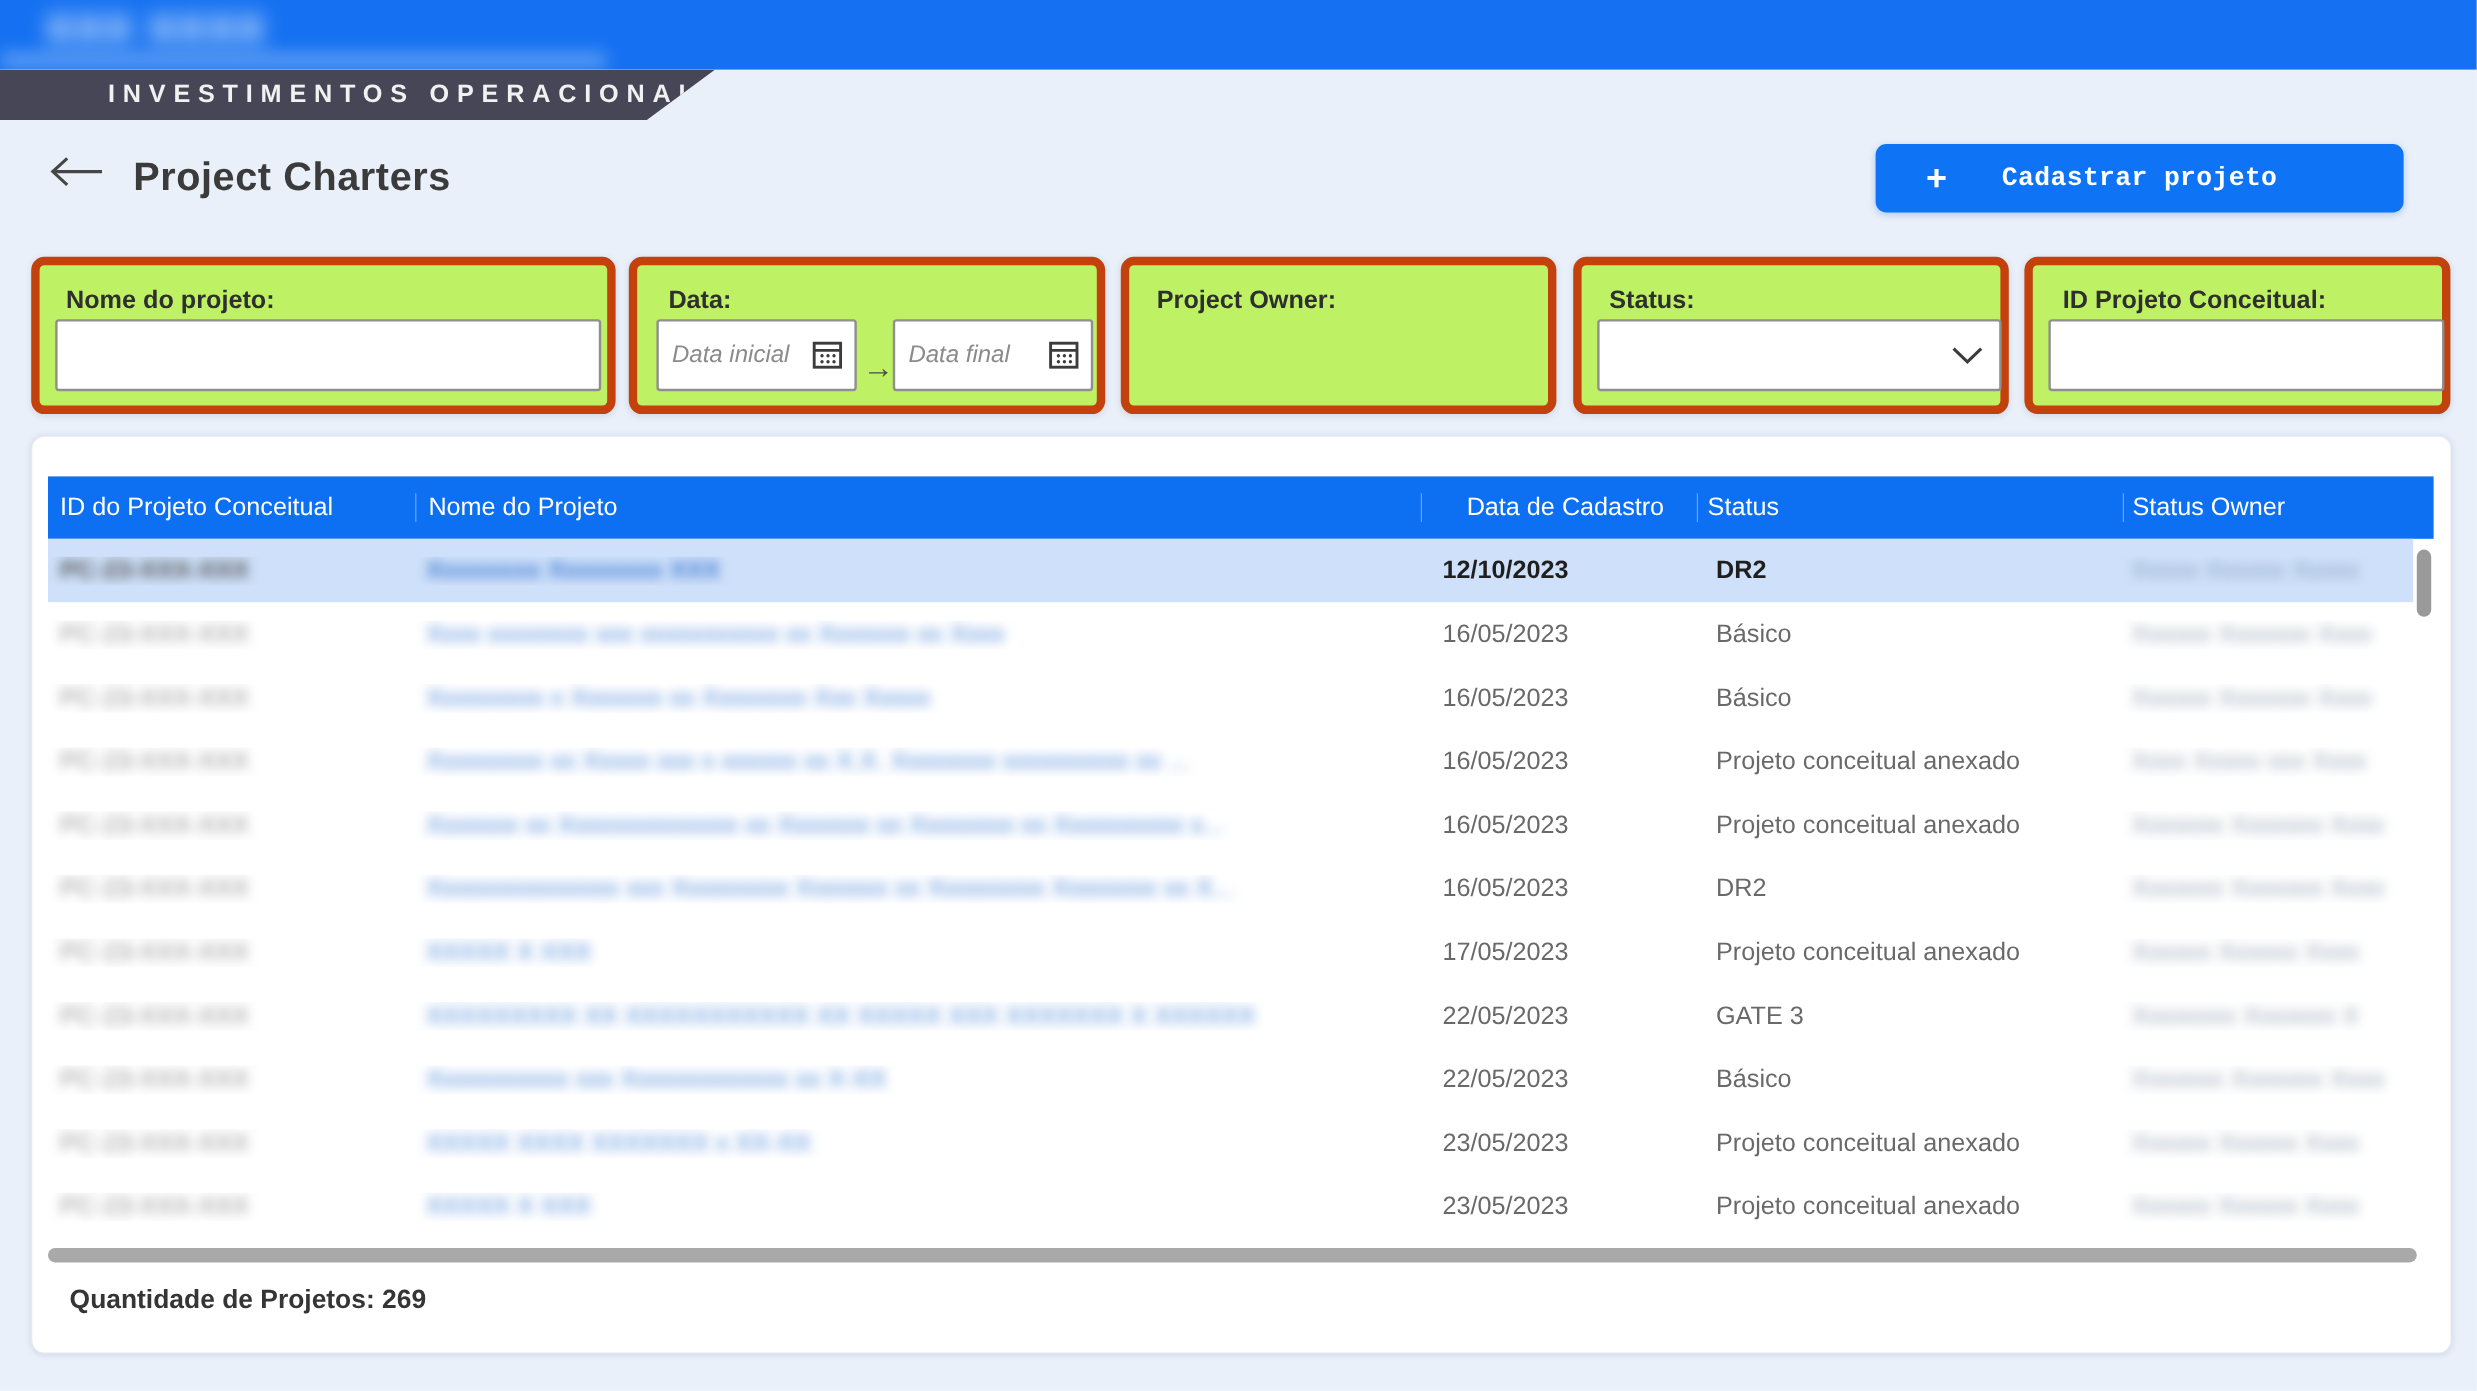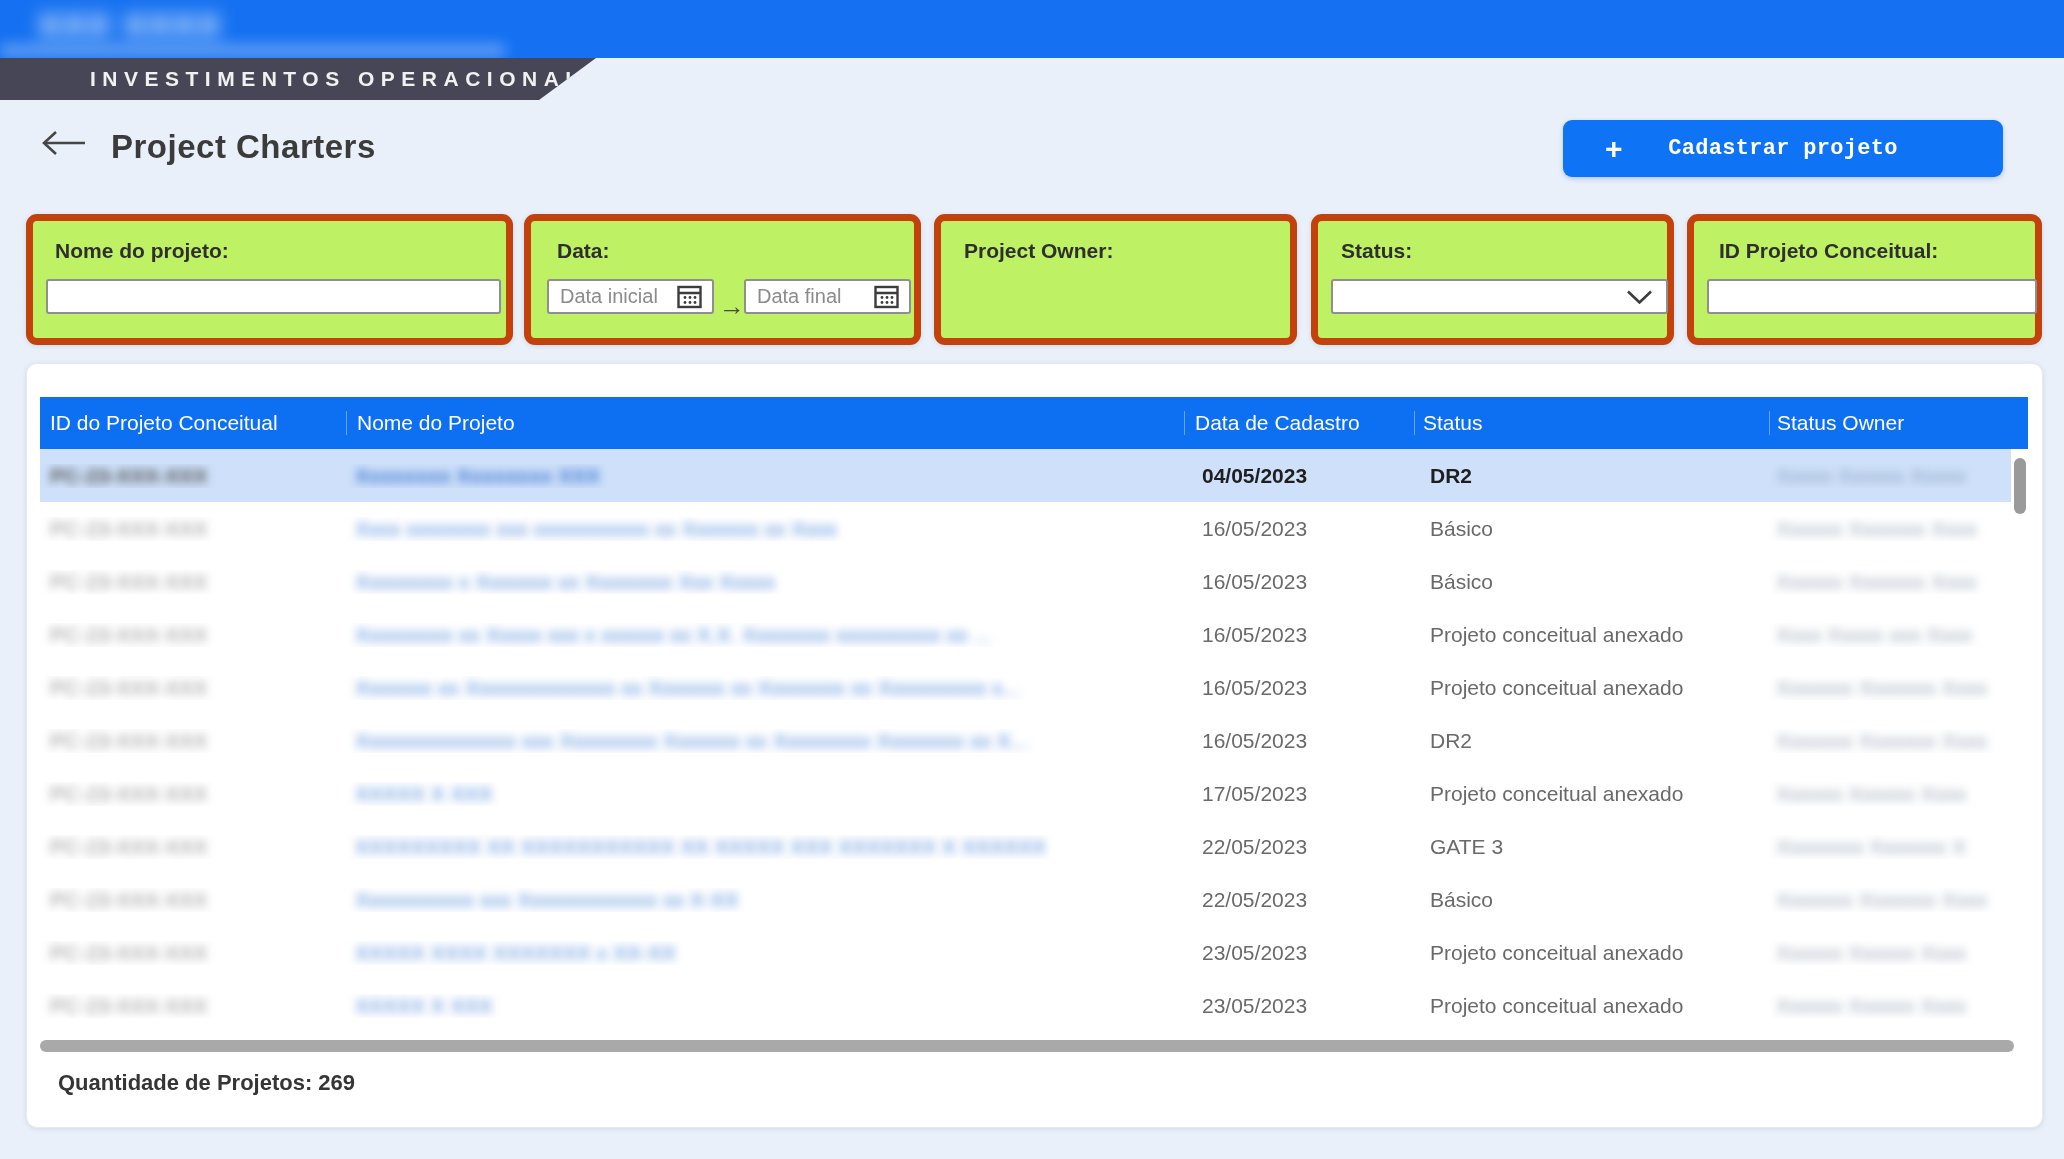--- a/index.html
+++ b/index.html
@@ -65,23 +65,23 @@
   .fcard {
     position:absolute; top:214px; height:131px;
     background:#bef264; border:7px solid #c2410c; border-radius:11px;
     box-shadow:0 1px 5px rgba(40,60,90,0.13);
   }
   .fcard .flabel {
     position:absolute; top:18px;
     font-size:21px; font-weight:bold; color:#2f2f2f; white-space:nowrap;
   }
   .txt-input, .sel-box, .date-box {
-    position:absolute; top:58px; height:35px;
+    position:absolute; top:45px; height:60px;
     background:#fff; border:2px solid #8f8f8f; border-radius:3px;
-    font-size:20px; color:#333;
+    font-size:20px; color:#333;font-style:italic;
   }
   .txt-input { padding:0 10px; outline:none; }
   .sel-box { display:flex; align-items:center; padding-left:12px; cursor:pointer; }
   .sel-box .ph { color:#8b8b8b; font-size:20px; }
   .sel-box .chev { position:absolute; right:13px; top:50%; transform:translateY(-50%); }
   .date-box { display:flex; align-items:center; padding-left:11px; cursor:pointer; }
   .date-box .ph { color:#8b8b8b; font-size:20px; white-space:nowrap; }
   .date-box .cal { position:absolute; right:9px; top:50%; transform:translateY(-50%); }
   .date-arrow {
     position:absolute; top:70px; font-size:26px; color:#4a4a4a; font-weight:normal;
@@ -98,21 +98,21 @@
     box-shadow:0 1px 5px rgba(40,60,90,0.13);
   }
   .thead {
     position:absolute; left:13px; top:33px; width:1988px; height:52px;
     background:#0d6ff2; display:grid;
     grid-template-columns:306px 838px 230px 355px 259px;
     align-items:center; color:#ffffff; font-size:21px;
   }
   .thead .hcell { padding-left:10px; border-left:1px solid rgba(255,255,255,0.38); white-space:nowrap; overflow:hidden; }
   .thead .hcell:first-child { border-left:none; }
-  .thead .hcell.c-date   { padding-left:10px; }
+  .thead .hcell.c-date   { padding-left:10px;text-align:center; }
   .thead .hcell.c-status { padding-left:8px; }
   .thead .hcell.c-owner  { padding-left:7px; }
   .tbody { position:absolute; left:13px; top:85px; width:1988px; }
   .trow {
     width:1971px; height:53px; display:grid;
     grid-template-columns:306px 838px 230px 355px 242px;
     align-items:center; cursor:pointer; background:#ffffff;
   }
   .trow.selected { background:#cfe1fa; }
   .cell { white-space:nowrap; overflow:hidden; font-size:21px; }
@@ -237,21 +237,21 @@
     <div class="hcell">Nome do Projeto</div>
     <div class="hcell c-date">Data de Cadastro</div>
     <div class="hcell c-status">Status</div>
     <div class="hcell c-owner">Status Owner</div>
   </div>
 
   <div class="tbody" id="table-body">
       <div class="trow selected">
       <div class="cell id"><span class="blur id-blur">PC-23-XXX-XXX</span></div>
       <div class="cell name"><span class="blur name-blur">Xxxxxxxx Xxxxxxxx XXX</span></div>
-      <div class="cell date">04/05/2023</div>
+      <div class="cell date">12/10/2023</div>
       <div class="cell status">DR2</div>
       <div class="cell owner"><span class="blur owner-blur">Xxxxx Xxxxxx Xxxxx</span></div>
     </div>
       <div class="trow">
       <div class="cell id"><span class="blur id-blur">PC-23-XXX-XXX</span></div>
       <div class="cell name"><span class="blur name-blur">Xxxx xxxxxxxx xxx xxxxxxxxxxx xx Xxxxxxx xx Xxxx</span></div>
       <div class="cell date">16/05/2023</div>
       <div class="cell status">Básico</div>
       <div class="cell owner"><span class="blur owner-blur">Xxxxxx Xxxxxxx Xxxx</span></div>
     </div>

